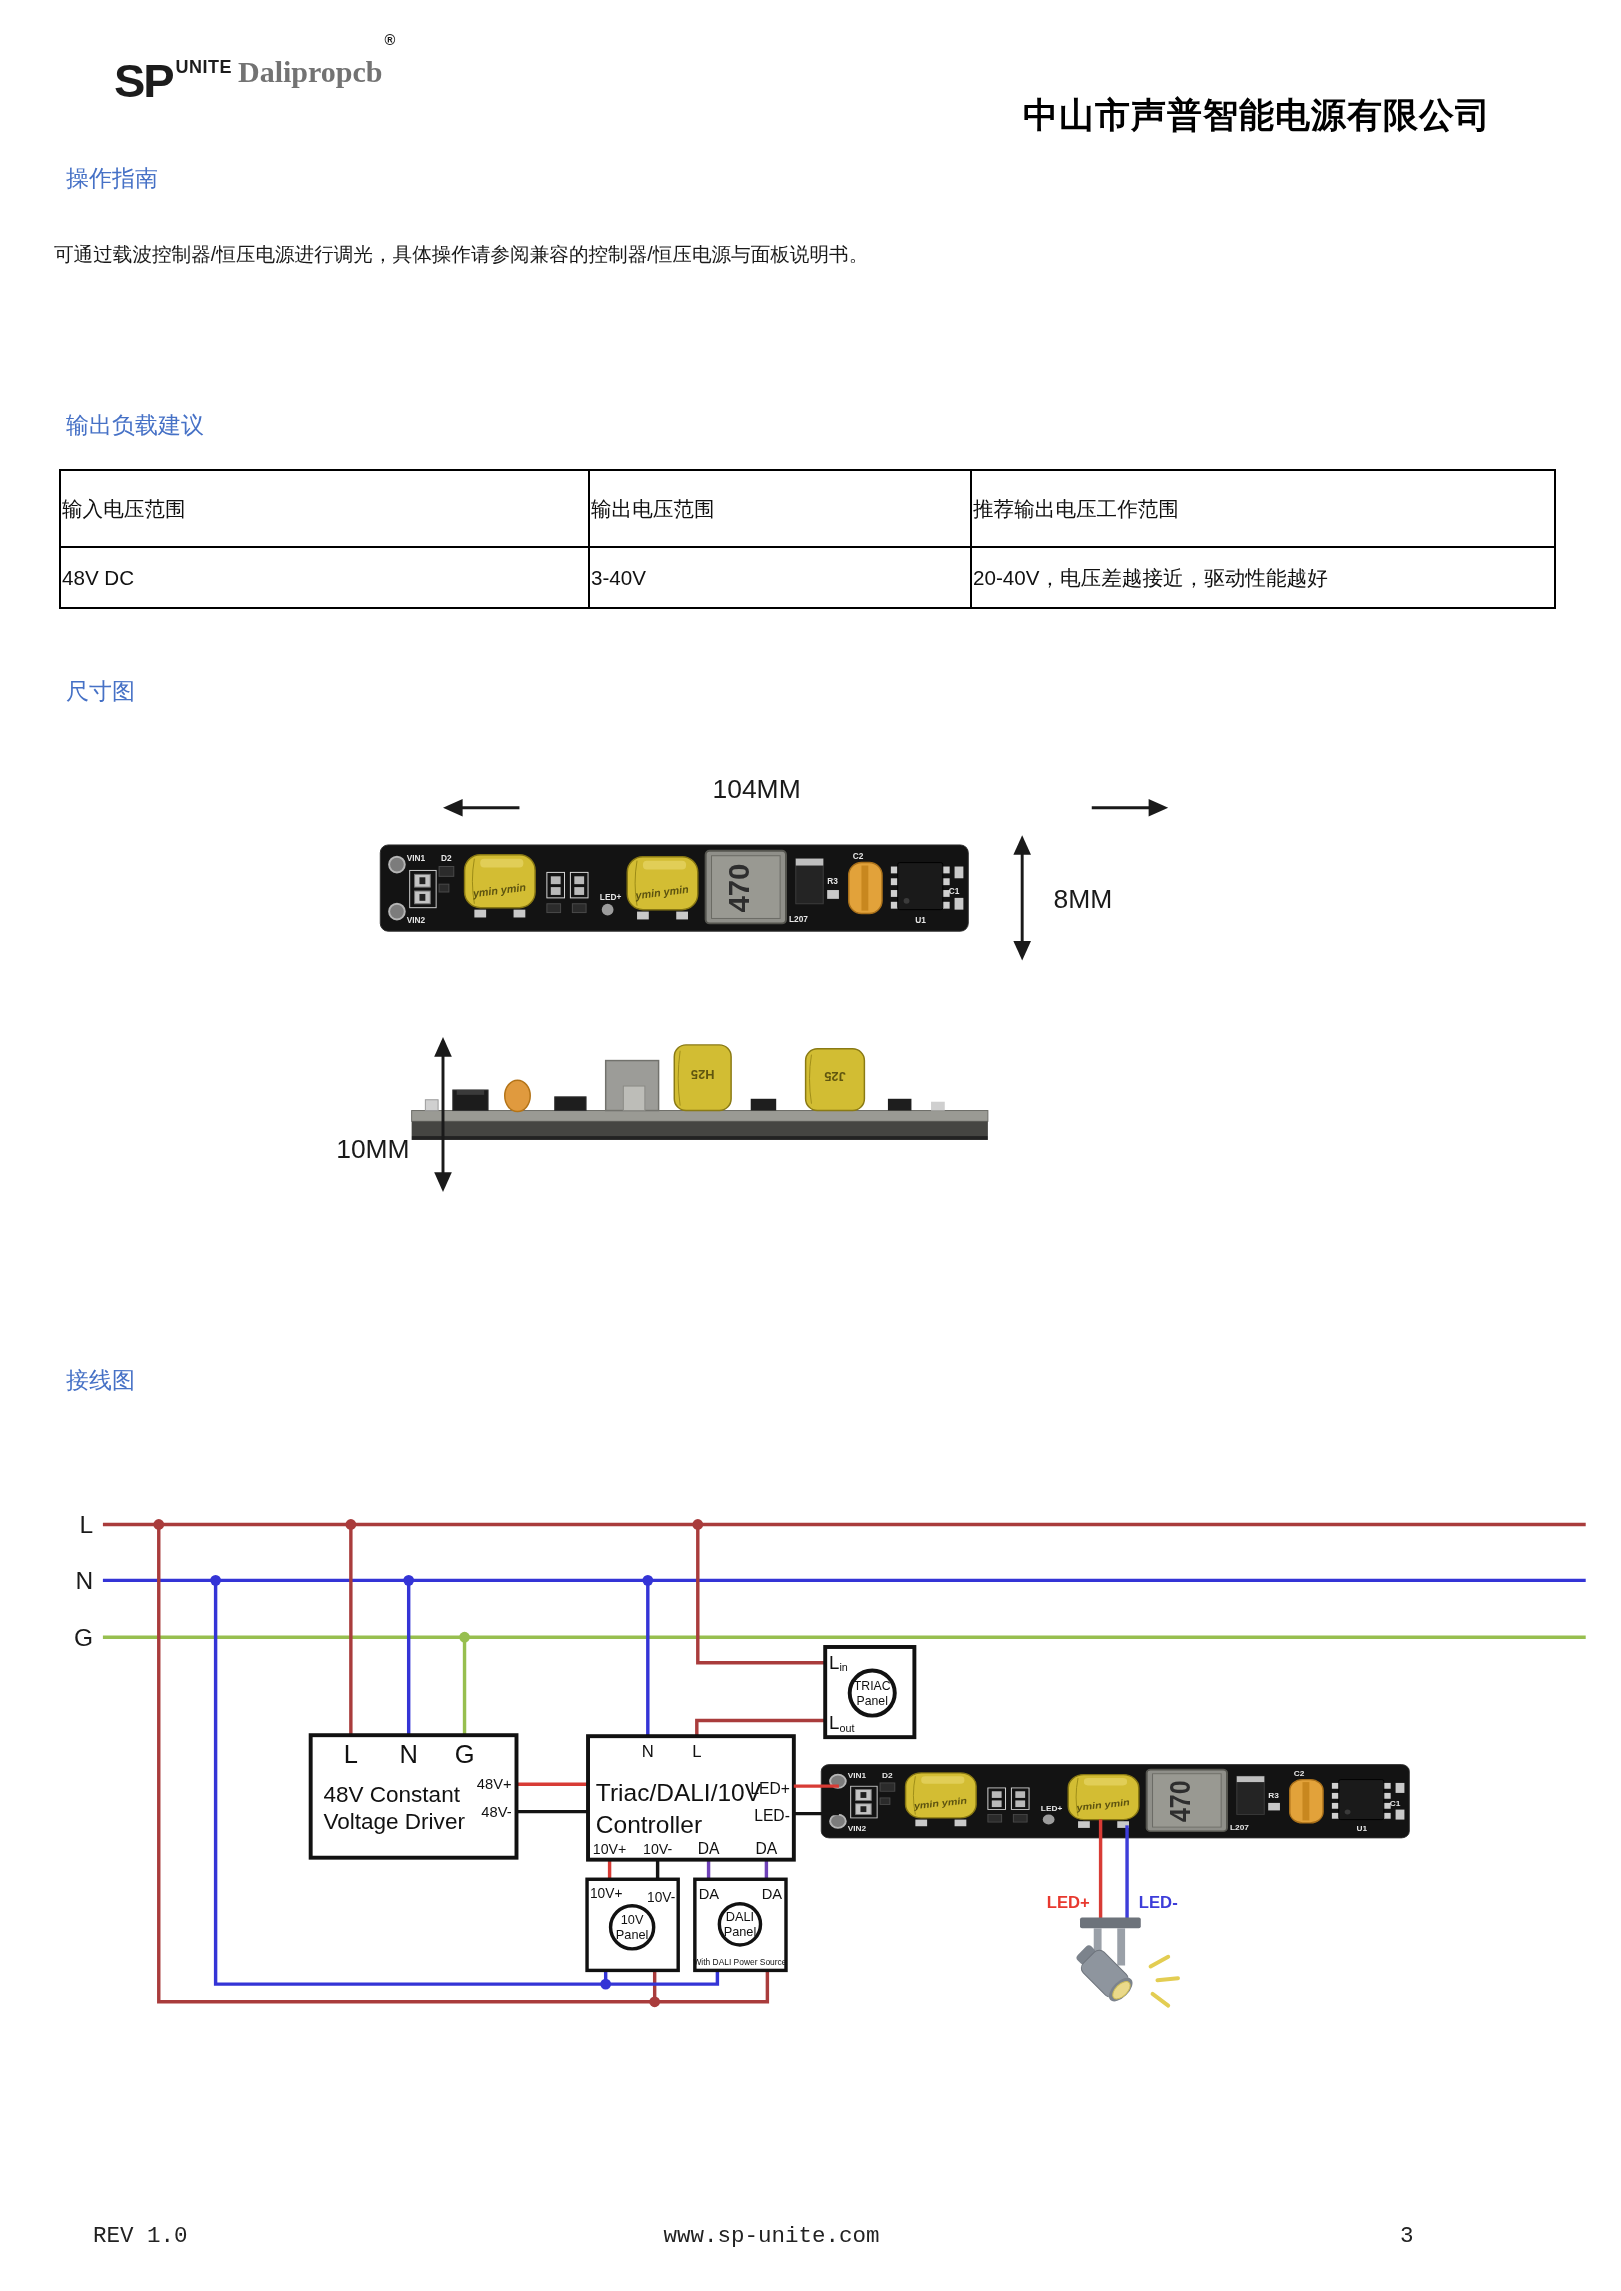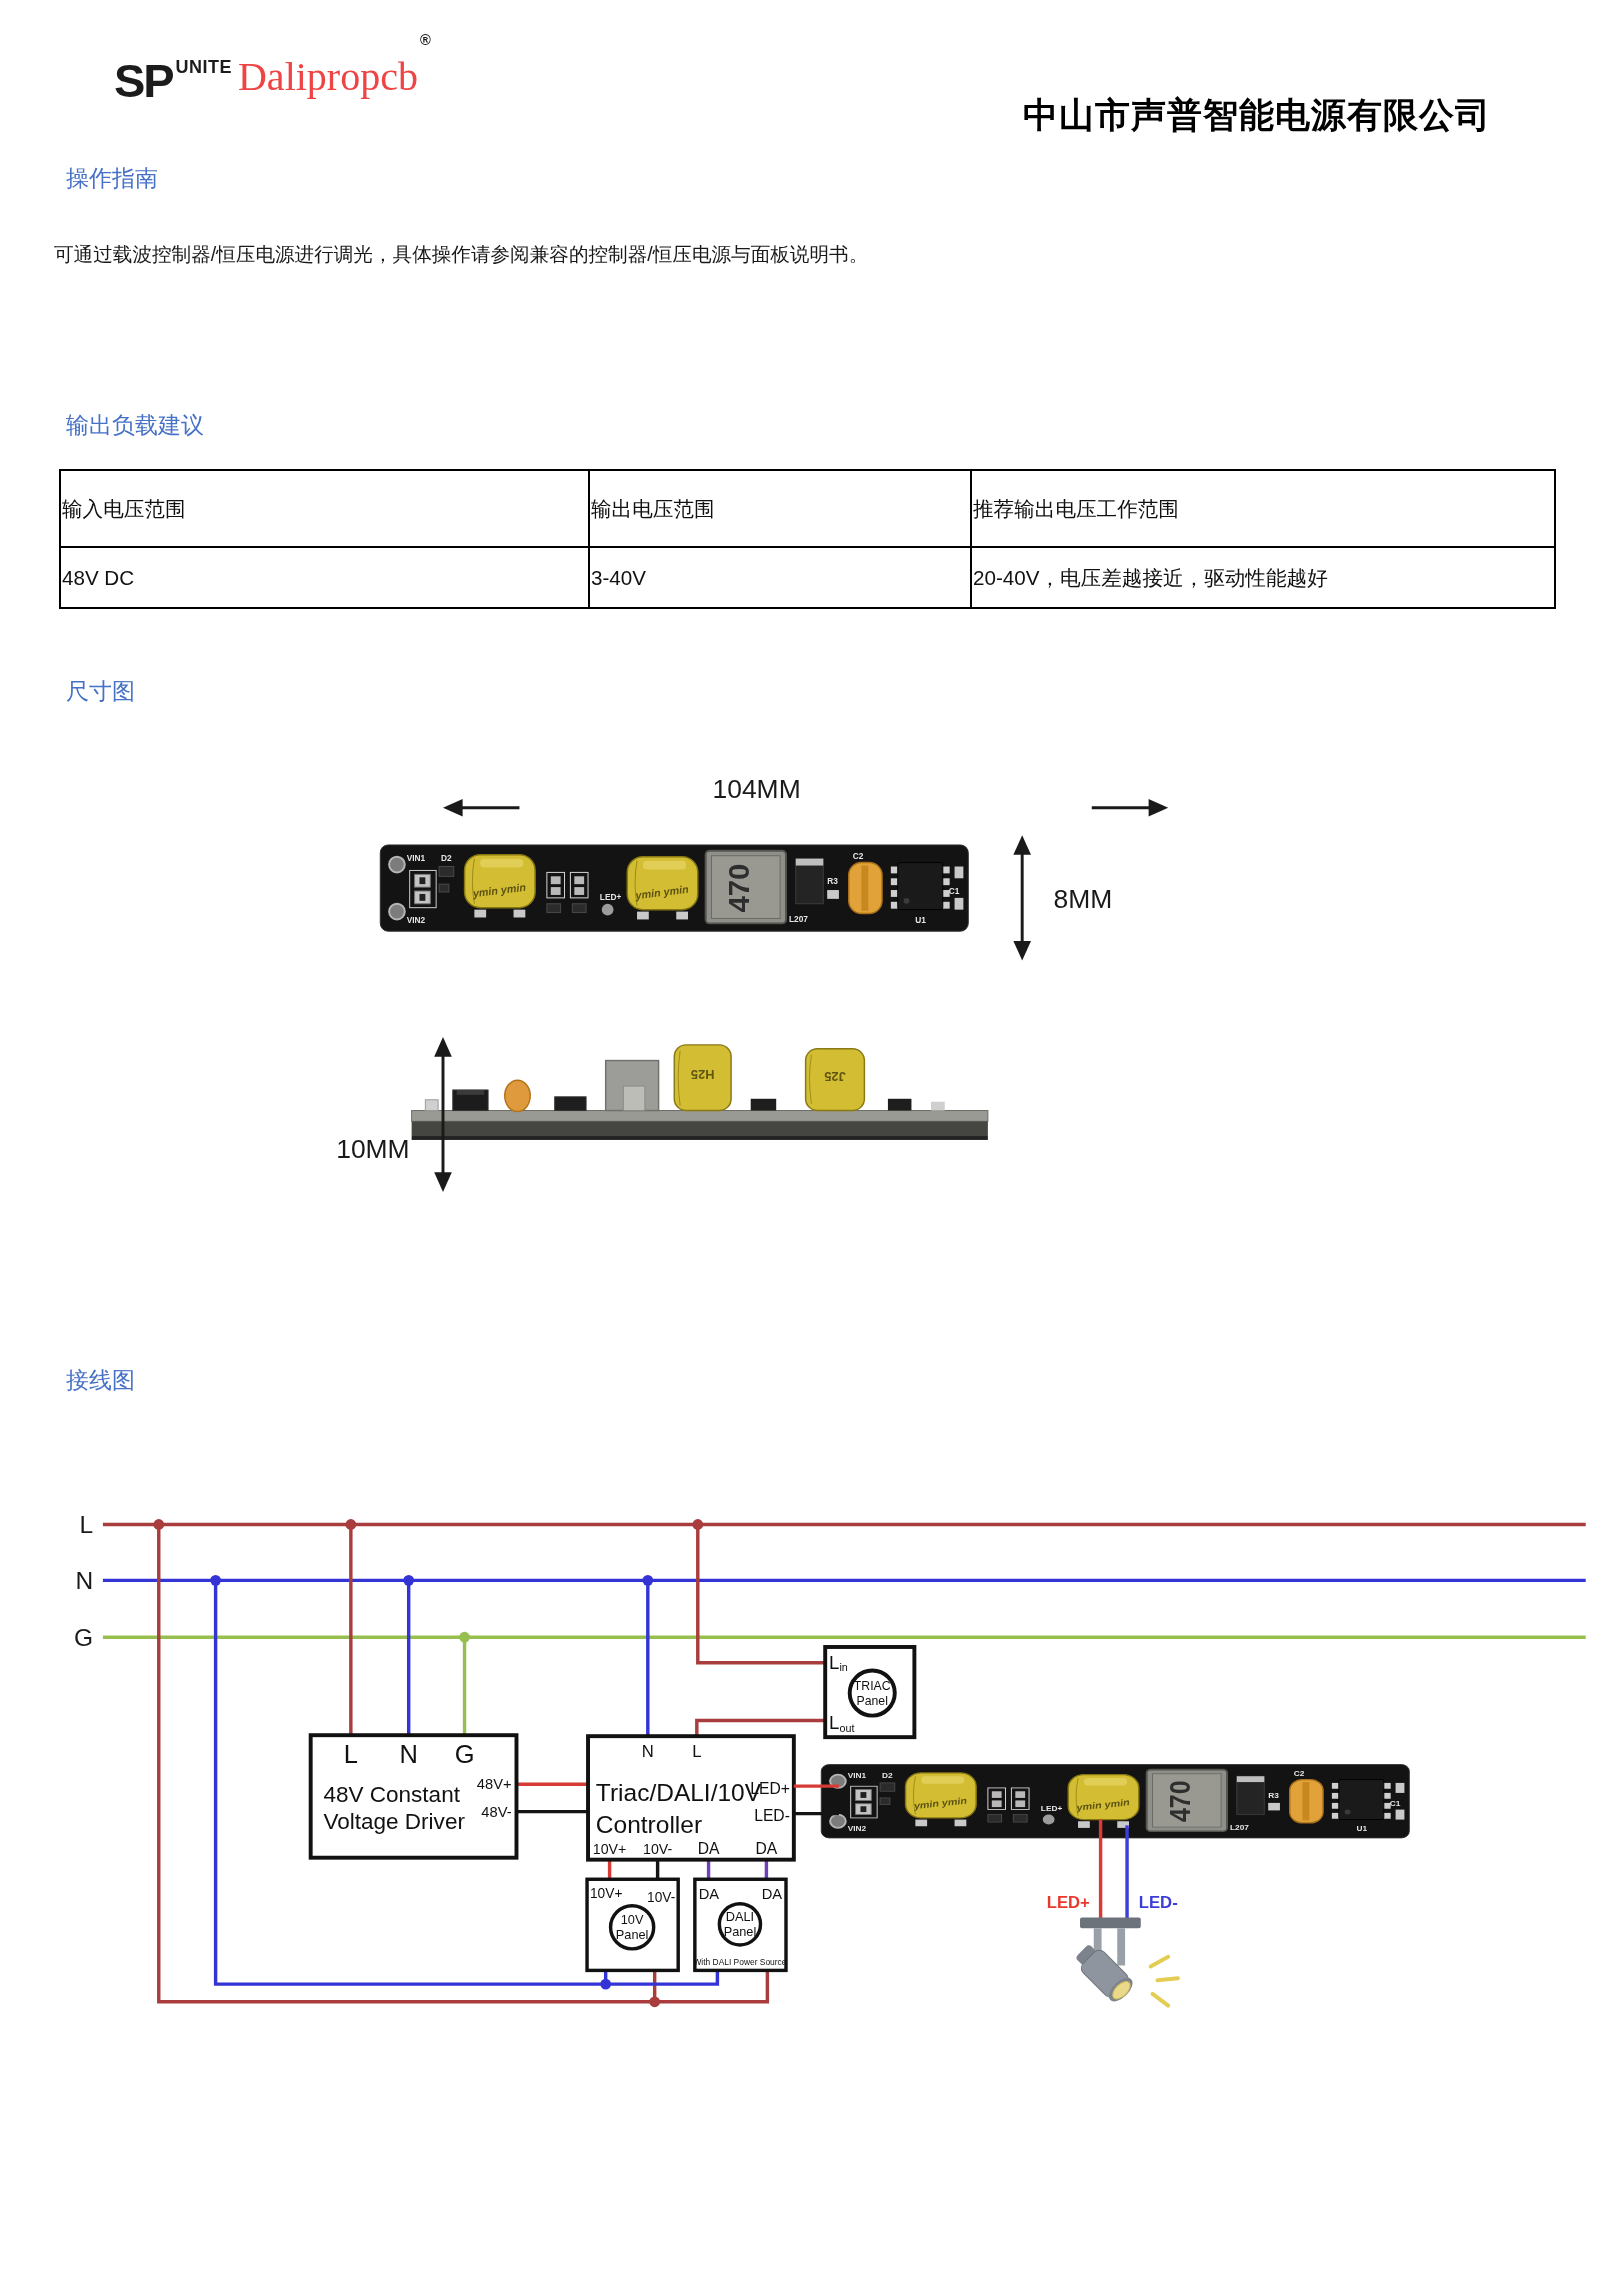--- a/index.html
+++ b/index.html
@@ -4,21 +4,21 @@
 <style>
   html,body{margin:0;padding:0;background:#e8e8e8}
   .page{position:relative;width:1621px;height:2292px;margin:0 auto;background:#ffffff;
         font-family:"Liberation Sans",sans-serif;color:#1a1a1a;overflow:hidden}
   .abs{position:absolute}
 
   
   .logo{left:114px;top:57px;display:flex;align-items:flex-start;white-space:nowrap}
   .logo-sp{font-size:47px;font-weight:900;letter-spacing:-2px;color:#1c1c1c;line-height:1}
   .logo-unite{font-size:18px;font-weight:700;color:#1c1c1c;margin:0 5.9px 4.9px 2.9px;letter-spacing:0.5px}
-  .logo-brand{font-family:"Liberation Serif",serif;font-size:40px;font-weight:400;color:#ef4444;line-height:1}
+  .logo-brand{font-family:"Liberation Serif",serif;font-size:30px;font-weight:700;color:#737373;line-height:1}
   .logo-reg{font-size:14.7px;font-weight:700;position:relative;top:-25.5px;left:2px}
   .company{top:92px;right:130px;font-size:35px;font-weight:800;color:#000000;letter-spacing:1px}
 
   
   .sec-h{left:66px;font-size:23px;color:#4671c6;font-weight:400}
   .body-text{left:54px;top:241px;font-size:19.6px;color:#191919}
 
   
   table.load{position:absolute;left:59px;top:469px;width:1496px;border-collapse:collapse;table-layout:fixed}
   table.load th,table.load td{border:2.9px solid #000;text-align:left;font-weight:400;font-size:20.6px;color:#111}
@@ -336,15 +336,20 @@
         <ellipse cx="0" cy="23" rx="11" ry="6" fill="#ead98a" stroke="#cdbc58"></ellipse>
       </g>
       <g stroke="#e3cd52" stroke-width="4" stroke-linecap="round">
         <line x1="1174" y1="2006" x2="1192" y2="1996"></line>
         <line x1="1181" y1="2020" x2="1202" y2="2018"></line>
         <line x1="1176" y1="2034" x2="1192" y2="2046"></line>
       </g>
     </g>
   </svg>
 
+  <div class="abs footer">
+    <span class="footer-rev">REV 1.0</span>
+    <span class="footer-site">www.sp-unite.com</span>
+    <span class="footer-page">3</span>
+  </div>
 
 </div>
 
 
 </body></html>

